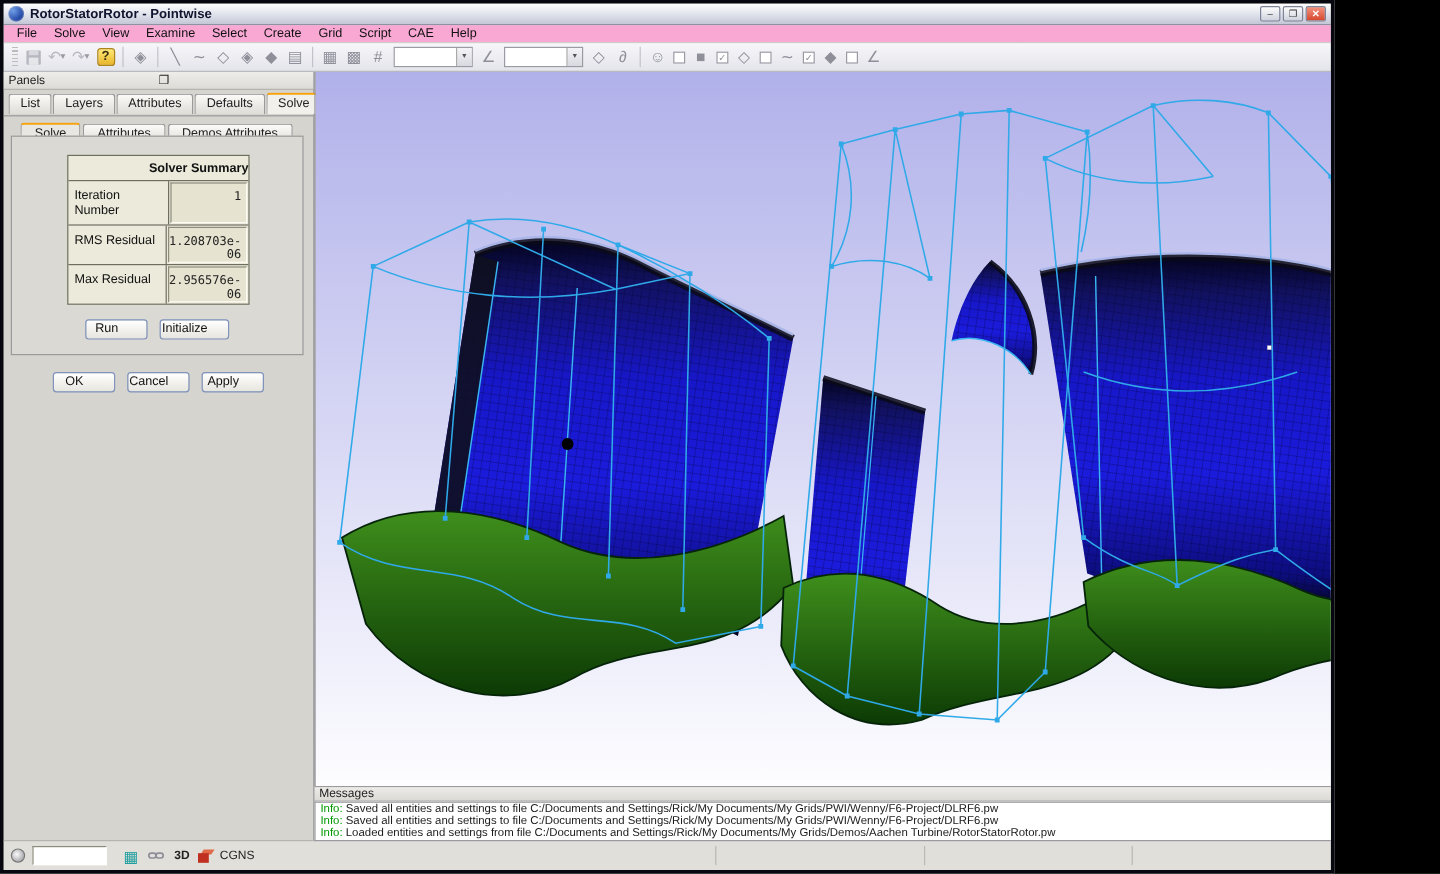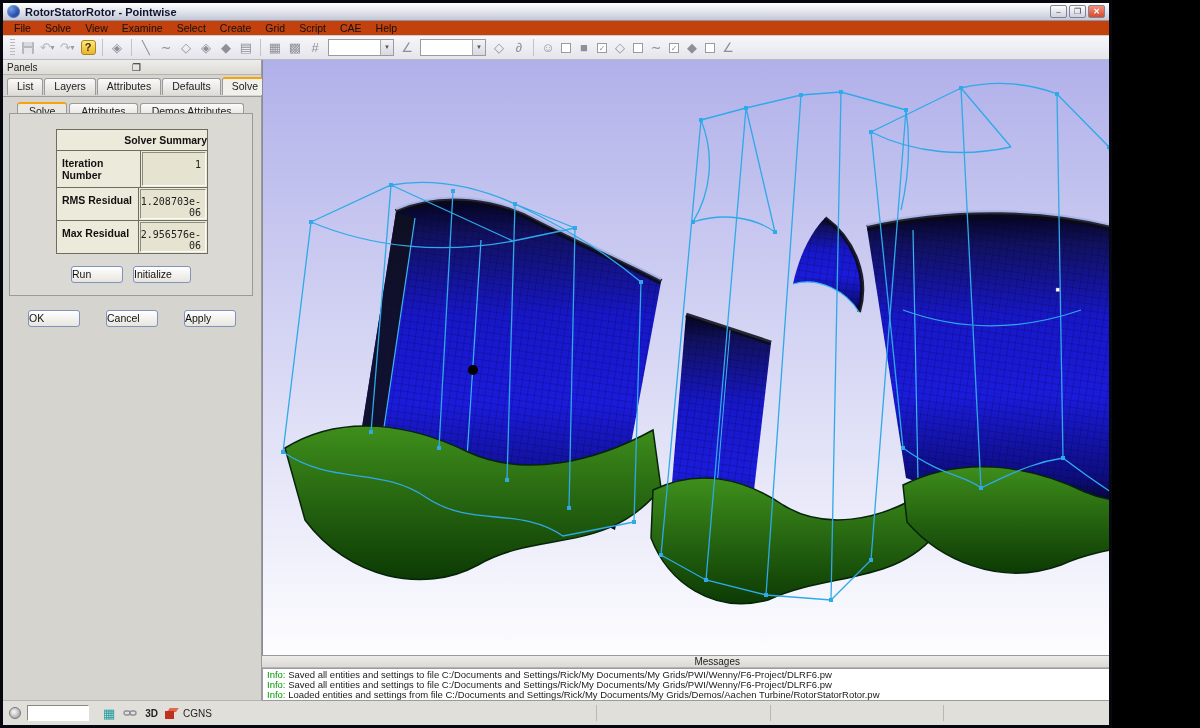--- a/index.html
+++ b/index.html
@@ -7,21 +7,21 @@
   .window { position:relative; width:1112px; height:728px; border:3px solid #07070f; background:#d6d4ce; overflow:hidden; }
 
   
   .titlebar { height:18px; background:linear-gradient(180deg,#ffffff,#dcdfe9 60%,#c3c7d6); display:flex; align-items:center; padding:0 4px; border-bottom:1px solid #8e93a4; }
   .app-icon { width:13px; height:13px; border-radius:50%; background:radial-gradient(circle at 4px 4px,#6f9fe8,#1b3d9e 70%,#0c2468); margin-right:5px; box-shadow:inset 0 0 2px #bcd; }
   .title-text { font-size:11px; font-weight:bold; color:#10142e; flex:1; }
   .winbtn { width:17px; height:13px; margin-left:2px; border:1px solid #7d8296; border-radius:2px; font-size:8px; line-height:11px; text-align:center; color:#333; background:linear-gradient(180deg,#fdfdfd,#cfd2dd); }
   .winbtn.close { background:linear-gradient(180deg,#f2917d,#d6492f); color:#fff; font-weight:bold; }
 
   
-  .menubar { height:15px; background:#c2410c; border-bottom:1px solid #cfcecb; display:flex; align-items:center; padding-left:4px; }
+  .menubar { height:15px; background:#f9a8d4; border-bottom:1px solid #cfcecb; display:flex; align-items:center; padding-left:4px; }
   .menu-item { font-size:10.5px; color:#111; padding:0 7px; }
 
   
   .toolbar { height:24px; background:linear-gradient(180deg,#f7f7fa,#e4e4eb); border-bottom:1px solid #b9b9c2; display:flex; align-items:center; padding-left:4px; }
   .tb { width:20px; height:19px; display:flex; align-items:center; justify-content:center; color:#8f8f9a; font-size:13px; border-radius:2px; }
   .tb.dim { color:#b7b7c0; }
   .tb-sep { width:1px; height:17px; background:#c2c2cb; margin:0 4px; }
   .tb-grip { width:5px; height:17px; margin:0 3px; background:repeating-linear-gradient(180deg,#bbb 0 1px,transparent 1px 3px); }
   .tb-dd { font-size:7px; color:#9a9aa4; margin-left:-2px; }
   .helpbtn { width:15px; height:15px; background:linear-gradient(180deg,#ffe977,#e8b52a); border:1px solid #ad841c; border-radius:3px; color:#3a3014; font-weight:bold; font-size:11px; line-height:13px; text-align:center; }
@@ -45,53 +45,53 @@
   .subtabs { display:flex; padding:6px 0 0 14px; }
   .subtab { height:17px; font-size:10.5px; color:#222; padding:1px 11px 0 11px; border:1px solid #9a9a9c; border-bottom:none; border-radius:3px 3px 0 0; background:linear-gradient(180deg,#fbfaf8,#dedcd7); margin-right:2px; }
   .subtab.active { background:#e9e7e1; border-top:2px solid #f7a30b; position:relative; top:-1px; height:18px; }
 
   .tabpage { position:absolute; left:6px; right:8px; top:53px; height:183px; border:1px solid #9a9a9c; background:#dbd9d3; }
 
   .solver-table { position:absolute; left:46px; top:15px; width:152px; border:1px solid #6e6e60; background:#eceadb; border-collapse:collapse; }
   .solver-table .hdr { font-size:10.5px; font-weight:bold; color:#111; text-align:right; padding:4px 0; border-bottom:1px solid #6e6e60; }
   .srow { display:flex; border-bottom:1px solid #6e6e60; }
   .srow:last-child { border-bottom:none; }
-  .srow .lbl { width:84px; font-size:10.5px; font-weight:bold; color:#111; padding:6px 0 6px 5px; border-right:1px solid #6e6e60; }
+  .srow .lbl { width:84px; font-size:10.5px; font-weight:normal; color:#111; padding:6px 0 6px 5px; border-right:1px solid #6e6e60; }
   .srow .val { flex:1; font-family:"DejaVu Sans Mono", monospace; font-size:10px; color:#222; background:#e6e3d0; text-align:right; padding:6px 4px 0 0; border:1px solid; border-color:#8d8d7c #fcfbf4 #fcfbf4 #8d8d7c; margin:1px; }
 
   .iter-row { position:absolute; left:10px; top:122px; right:14px; display:flex; align-items:center; }
   .iter-label { font-size:10.5px; color:#111; width:56px; }
   .combo { flex:1; height:18px; background:#fff; border:1px solid #7f93bd; border-radius:2px; display:flex; }
   .combo .cval { flex:1; font-size:10.5px; color:#111; padding:2px 0 0 4px; }
   .combo .cbtn { width:14px; background:linear-gradient(180deg,#fdfdfe,#d9dce8); border-left:1px solid #aab3c9; font-size:6px; color:#445; text-align:center; line-height:16px; }
 
-  .btn { height:17px; border:1px solid #7f93bd; border-radius:3px; background:linear-gradient(180deg,#ffffff,#e7e5de); font-size:10.5px; color:#111; padding:1px 16px 0 0; }
+  .btn { height:17px; border:1px solid #7f93bd; border-radius:3px; background:linear-gradient(180deg,#ffffff,#e7e5de); font-size:10.5px; color:#111; text-align:center; padding:1px 16px 0 0; }
   .run-row { position:absolute; left:0; right:0; top:152px; display:flex; justify-content:center; gap:10px; }
   .run-row .btn { width:52px; }
   .run-row .btn.wide { width:58px; }
-  .okrow { position:absolute; left:0; right:0; top:250px; display:flex; justify-content:center; gap:26px; }
+  .okrow { position:absolute; left:0; right:0; top:250px; display:flex; justify-content:center; gap:10px; }
   .okrow .btn { width:52px; }
 
   
   .right-col { display:flex; flex-direction:column; width:935px; }
   .vp-row { display:flex; height:595px; }
   .viewport { width:908px; height:595px; position:relative; border-left:1px solid #8b8b95; }
   .viewport svg { display:block; }
   .rightbar { width:27px; background:#ebebf1; border-left:1px solid #b8b8c2; display:flex; flex-direction:column; align-items:center; padding-top:2px; }
   .rb-grip { width:14px; height:5px; background:repeating-linear-gradient(90deg,#b9b9c2 0 1px,transparent 1px 3px); margin-bottom:3px; }
   .rb-btn { width:21px; height:21px; display:flex; align-items:center; justify-content:center; margin-bottom:2px; }
   .rb-btn.disabled { opacity:.45; }
   .ax { display:flex; align-items:flex-end; }
   .ax i { display:block; width:7px; height:8px; border-left:2px solid #c11; border-bottom:2px solid #c11; margin-right:1px; }
   .ax b { font-size:9px; color:#c11; font-family:"DejaVu Sans Mono", monospace; }
 
   
   .messages { height:45px; background:#d6d4ce; border-top:1px solid #9b9b9e; display:flex; flex-direction:column; }
   .msg-header { height:14px; background:linear-gradient(180deg,#ecebe8,#dcdad5); border-bottom:1px solid #b5b4b0; display:flex; align-items:center; padding:0 6px 0 4px; }
-  .msg-header span.t { font-size:10px; color:#222; flex:1;text-align:center; }
+  .msg-header span.t { font-size:10px; color:#222; flex:1; }
   .msg-icons { font-size:9px; color:#444; display:flex; gap:7px; }
   .msg-body { flex:1; display:flex; }
   .msg-list { flex:1; background:#fff; border:1px solid #9a9aa0; border-right:none; overflow:hidden; padding:1px 0 0 4px; }
   .msg-line { font-size:9.5px; line-height:10px; white-space:nowrap; color:#1a1a1a; }
   .msg-line .pfx { color:#009900; }
   .msg-scroll { width:17px; background:#f0eff4; border:1px solid #9a9aa0; display:flex; flex-direction:column; }
   .sc-btn { height:10px; background:linear-gradient(180deg,#fdfdfe,#d9dce8); border:1px solid #aab3c9; font-size:6px; color:#345; text-align:center; line-height:8px; }
   .sc-thumb { height:9px; margin:1px; background:linear-gradient(90deg,#fdfdfe,#cdd2e2); border:1px solid #93a0be; border-radius:2px; }
   .msg-rightpad { width:12px; background:#d6d4ce; }
 

